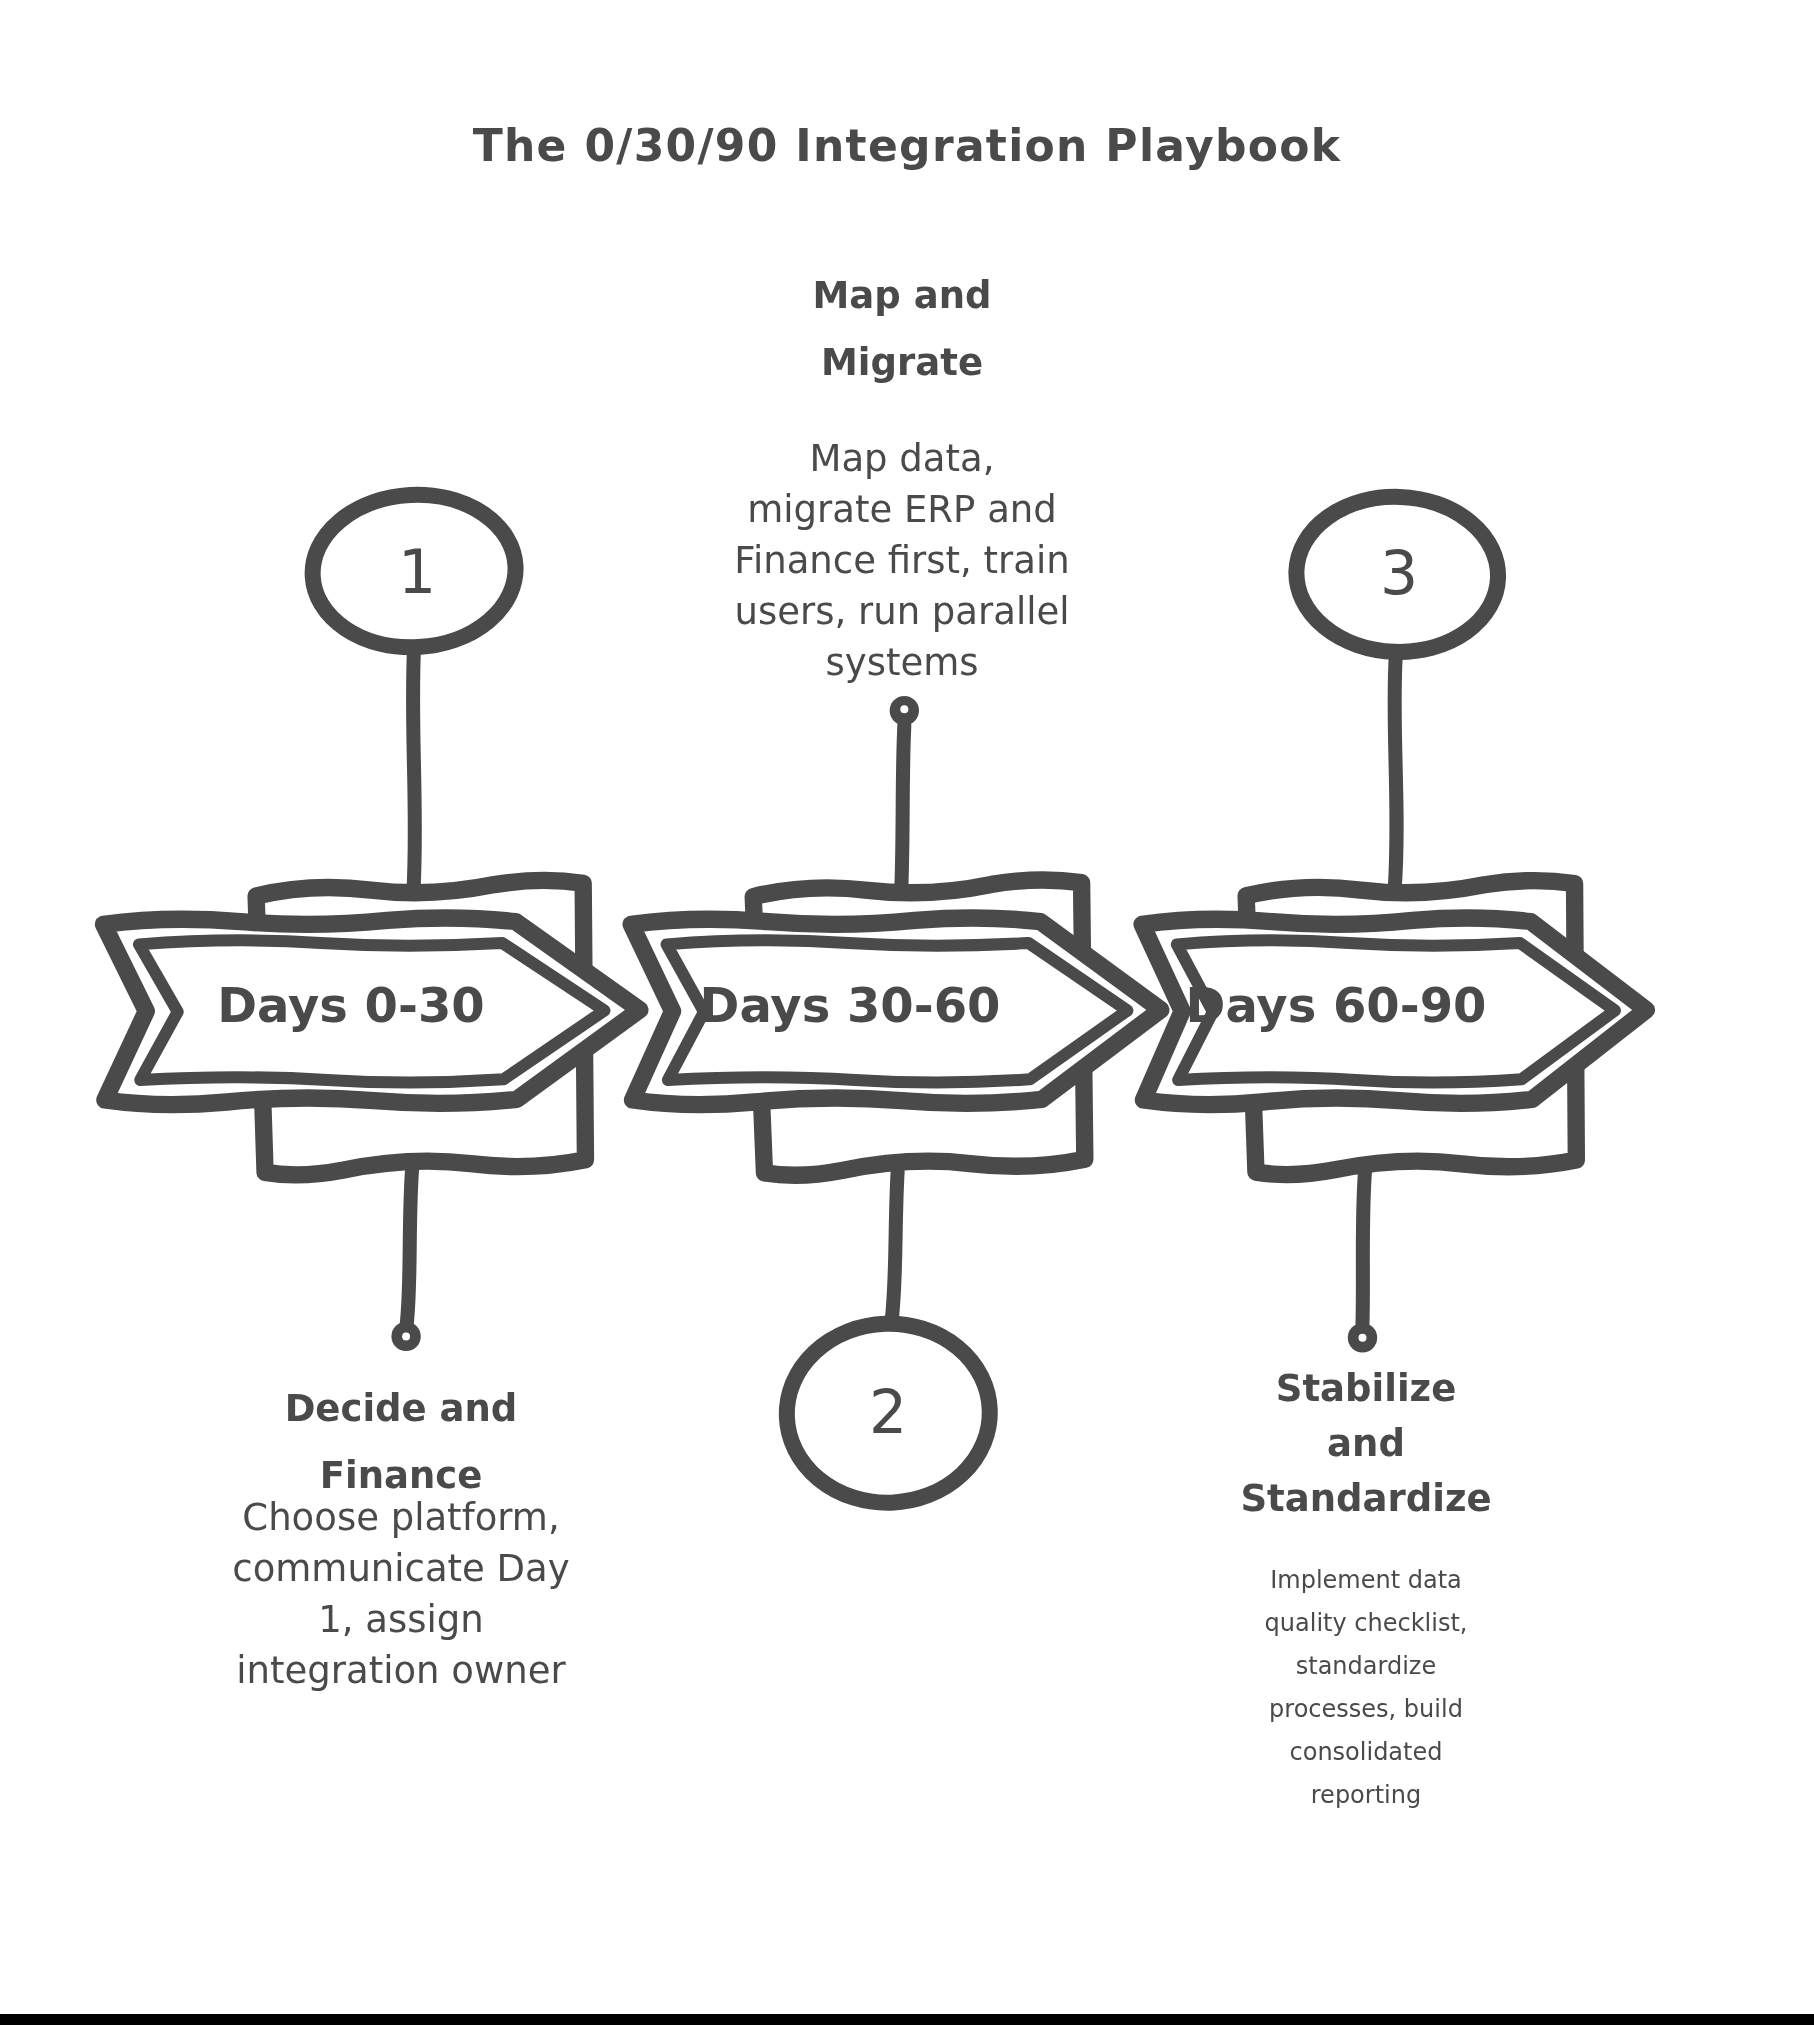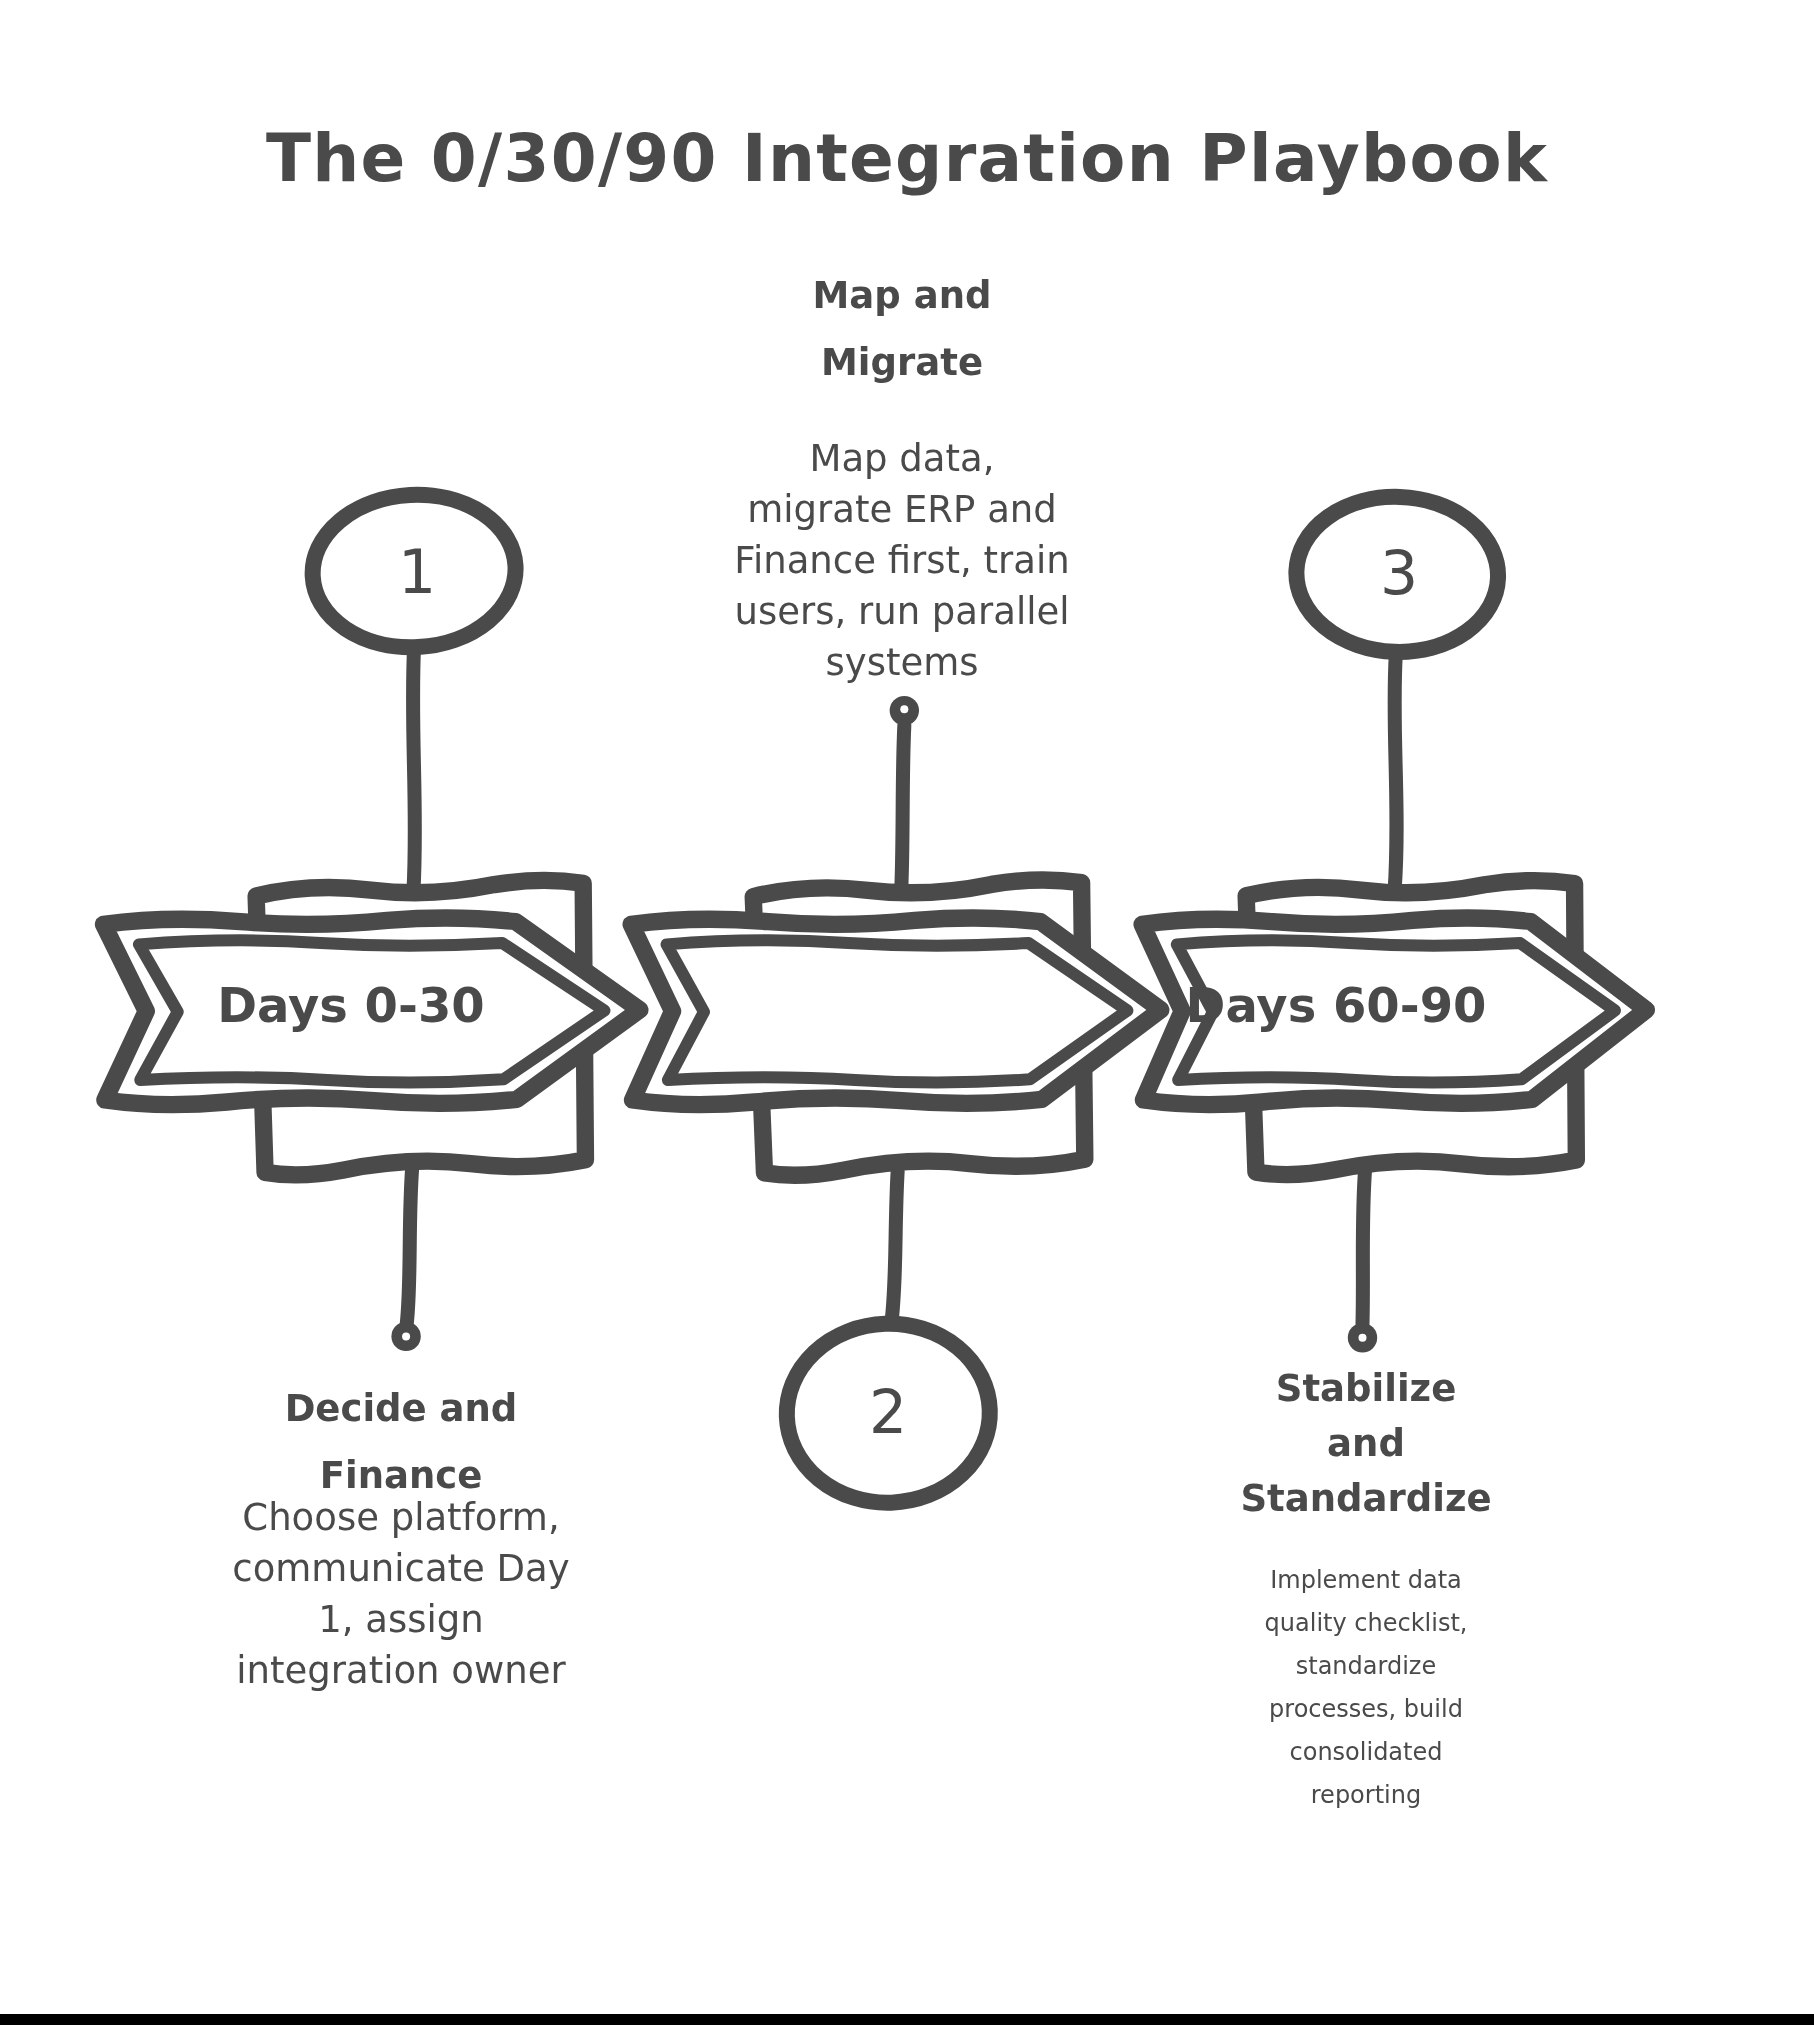--- a/index.html
+++ b/index.html
@@ -9,21 +9,21 @@
     height: 2025px;
     background: #ffffff;
     overflow: hidden;
     font-family: "DejaVu Sans", sans-serif;
     color: #4a4a4a;
   }
   .shapes { position: absolute; left: 0; top: 0; width: 1814px; height: 2025px; }
   .txt { position: absolute; text-align: center; white-space: pre-line; width: max-content; color: #4a4a4a; }
   .center-x { transform: translateX(-50%); }
   .center-xy { transform: translate(-50%, -50%); }
-  .title { font-size: 66px; font-weight: bold; letter-spacing: 1.3px; }
+  .title { font-size: 44px; font-weight: bold; letter-spacing: 1.3px; }
   .phase-heading { font-size: 37px; font-weight: bold; line-height: 67px; }
   .phase-desc { font-size: 37px; line-height: 51px; }
   .desc-tight { line-height: 43px; }
   .banner-label { font-size: 48px; font-weight: bold; }
   .circle-num { font-size: 60px; }
   .footer-bar { position: absolute; left: 0; bottom: 0; width: 100%; height: 10.7px; background: #000000; }
 </style>
 </head>
 <body>
 
@@ -77,20 +77,21 @@
 migrate ERP and
 Finance first, train
 users, run parallel
 systems</div>
 
   <div class="txt circle-num center-xy" style="left:417px; top:572px;">1</div>
   <div class="txt circle-num center-xy" style="left:888px; top:1412px;">2</div>
   <div class="txt circle-num center-xy" style="left:1399px; top:573px;">3</div>
 
   <div class="txt banner-label center-xy" style="left:351px; top:1005px;">Days 0-30</div>
+  <div class="txt banner-label center-xy" style="left:850px; top:1005px;">Days 30-60</div>
   <div class="txt banner-label center-xy" style="left:1336px; top:1005px;">Days 60-90</div>
 
   <div class="txt phase-heading center-x" style="left:401px; top:1375px;">Decide and
 Finance</div>
   <div class="txt phase-desc center-x" style="left:401px; top:1492px;">Choose platform,
 communicate Day
 1, assign
 integration owner</div>
 
   <div class="txt phase-heading center-x" style="left:1366px; top:1361px; line-height:55px;">Stabilize

